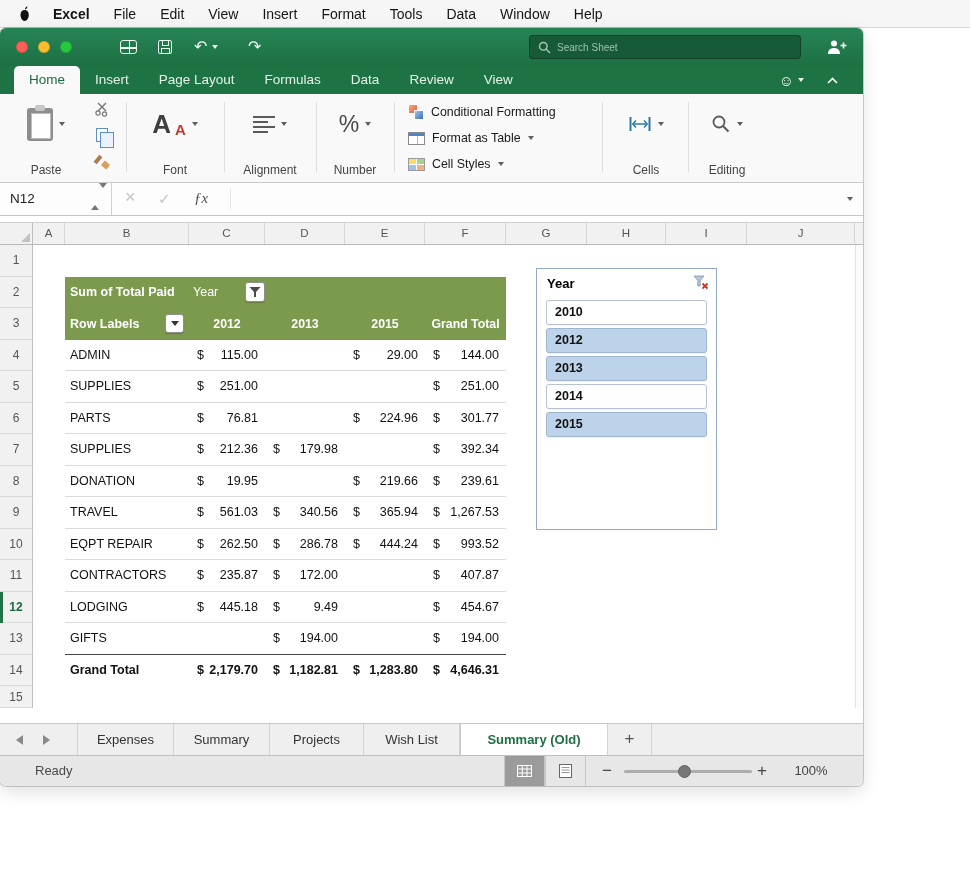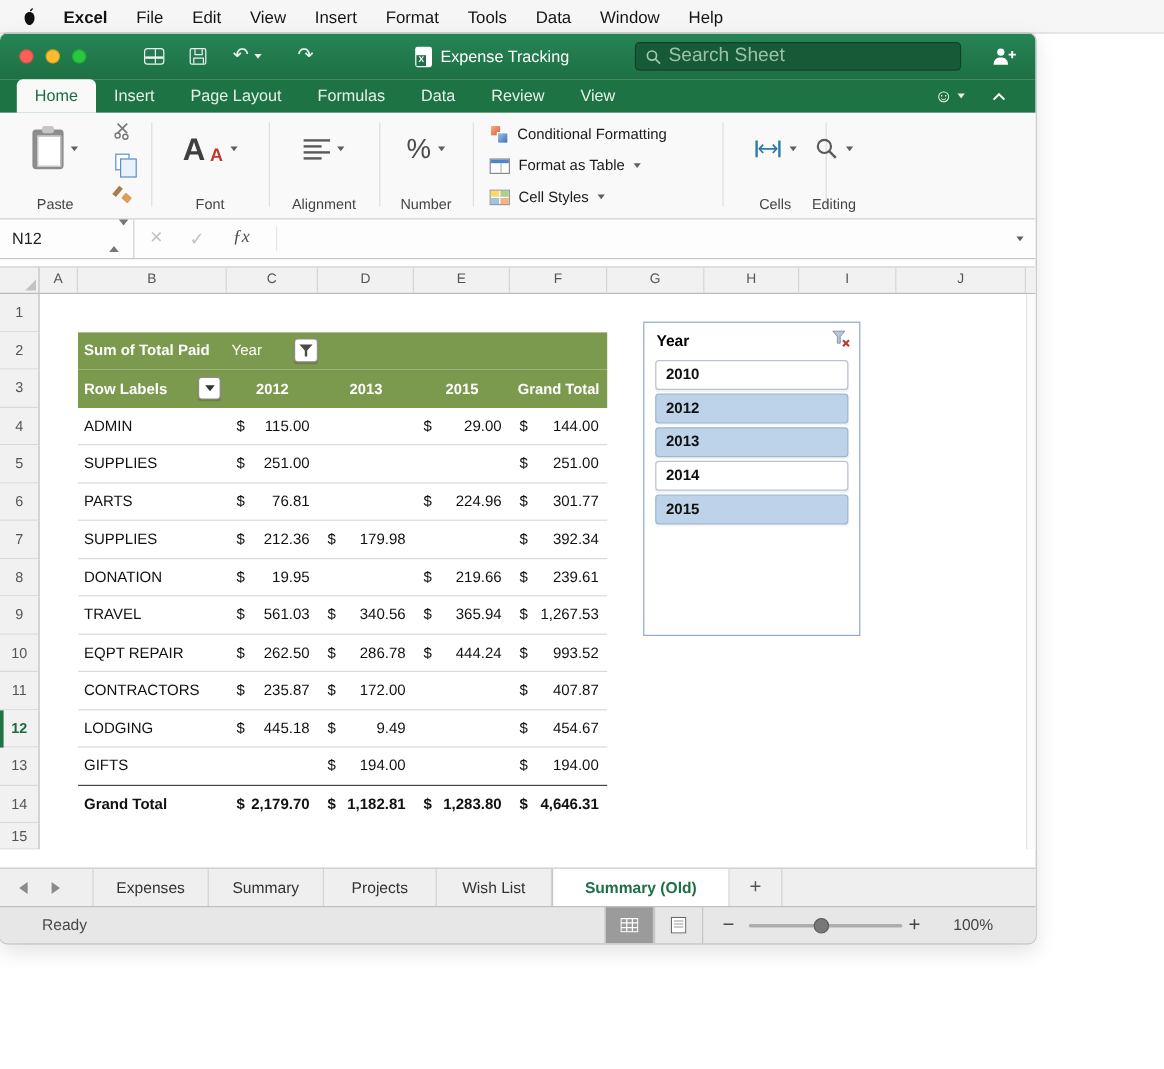--- a/index.html
+++ b/index.html
@@ -38,21 +38,21 @@
   .caret { width:0; height:0; border-left:3.5px solid transparent; border-right:3.5px solid transparent;
            border-top:4.5px solid #5f5f5f; display:inline-block; }
   .caret.w { border-top-color:rgba(255,255,255,.9); }
   .title-group { position:absolute; left:346px; top:0; height:38px; display:flex; align-items:center; gap:7px; }
   .doc-ic { width:14px; height:17px; background:#fff; border-radius:2px; position:relative; }
   .doc-ic span { position:absolute; left:1px; bottom:1px; width:8px; height:9px; background:#1d7044; color:#fff;
                  font-size:7px; font-weight:bold; display:flex; align-items:center; justify-content:center; }
   .title-text { color:#fff; font-size:13.5px; }
   .searchbox { position:absolute; right:62px; top:7px; width:272px; height:24px; background:#175a38;
                border:1px solid rgba(0,0,0,.28); border-radius:4px; display:flex; align-items:center; padding:0 8px; gap:6px; }
-  .searchbox input { flex:1; background:transparent; border:none; outline:none; color:#eab308; font-size:16px; }
+  .searchbox input { flex:1; background:transparent; border:none; outline:none; color:#eab308; font-size:10px; }
   .searchbox input::placeholder { color:#9dc2ab; }
   .share-ic { position:absolute; right:16px; top:11px; }
 
   
   .ribbontabs { position:absolute; top:38px; left:0; right:0; height:28px; background:#1e7345; display:flex; align-items:flex-end; padding-left:14px; }
   .rtab { height:28px; line-height:28px; padding:0 15px; font-size:13.5px; color:#e6f1ea; border-radius:5px 5px 0 0; }
   .rtab.active { background:#f9f9f9; color:#1c6b40; }
   .rt-right { position:absolute; right:0; top:0; height:28px; display:flex; align-items:center; gap:22px; padding-right:24px; }
   .smiley { color:#fff; font-size:15px; display:flex; align-items:center; gap:4px; }
 
@@ -210,26 +210,20 @@
       <span class="tbi save-ic">
           <span class="floppy"></span>
         </span>
       <span class="tbi undo-ic">
         <span class="glyph">↶</span>&nbsp;<span class="caret w"></span>
       </span>
       <span class="tbi redo-ic">
           <span class="glyph">↷</span>
         </span>
 
-      <div class="title-group">
-        <span class="doc-ic">
-            <span>X</span>
-          </span>
-        <span class="title-text">Expense Tracking</span>
-      </div>
 
       <div class="searchbox">
         <svg width="13" height="13" viewBox="0 0 13 13">
             <circle cx="5.3" cy="5.3" r="3.8" fill="none" stroke="#a7c9b4" stroke-width="1.4"></circle>
             <line x1="8.2" y1="8.2" x2="12" y2="12" stroke="#a7c9b4" stroke-width="1.4"></line>
           </svg>
         <input placeholder="Search Sheet" style="">
       </div>
 
       <span class="share-ic">
@@ -355,21 +349,21 @@
               <line x1="5" y1="9" x2="19" y2="9" stroke="#2e7ba6" stroke-width="1.5"></line>
               <polyline points="8,5.5 4.8,9 8,12.5" fill="none" stroke="#2e7ba6" stroke-width="1.5"></polyline>
               <polyline points="16,5.5 19.2,9 16,12.5" fill="none" stroke="#2e7ba6" stroke-width="1.5"></polyline>
             </svg>
           <span class="caret"></span>
         </div>
         <div class="glabel">Cells</div>
       </div>
       <div class="sep" style="left:688px;"></div>
 
-      <div class="grp" style="left:662px;width:66px;">
+      <div class="grp" style="left:694px;width:66px;">
         <div class="bigicon">
           <svg width="20" height="20" viewBox="0 0 20 20">
               <circle cx="8" cy="8" r="5.5" fill="none" stroke="#5a5a5a" stroke-width="1.8"></circle>
               <line x1="12.2" y1="12.2" x2="17.5" y2="17.5" stroke="#5a5a5a" stroke-width="2"></line>
             </svg>
           <span class="caret"></span>
         </div>
         <div class="glabel">Editing</div>
       </div>
     </div>

